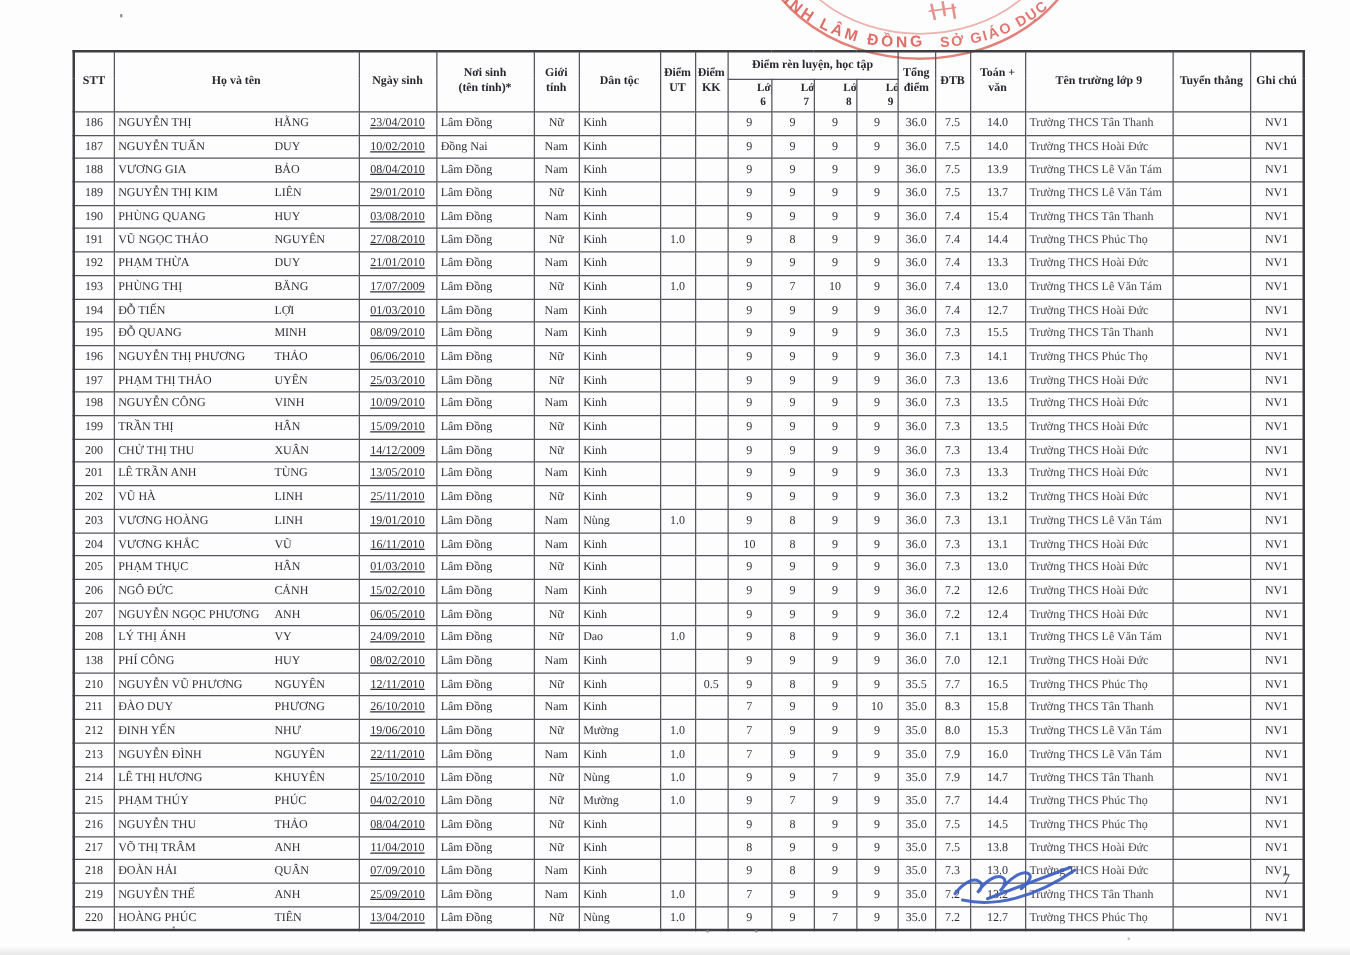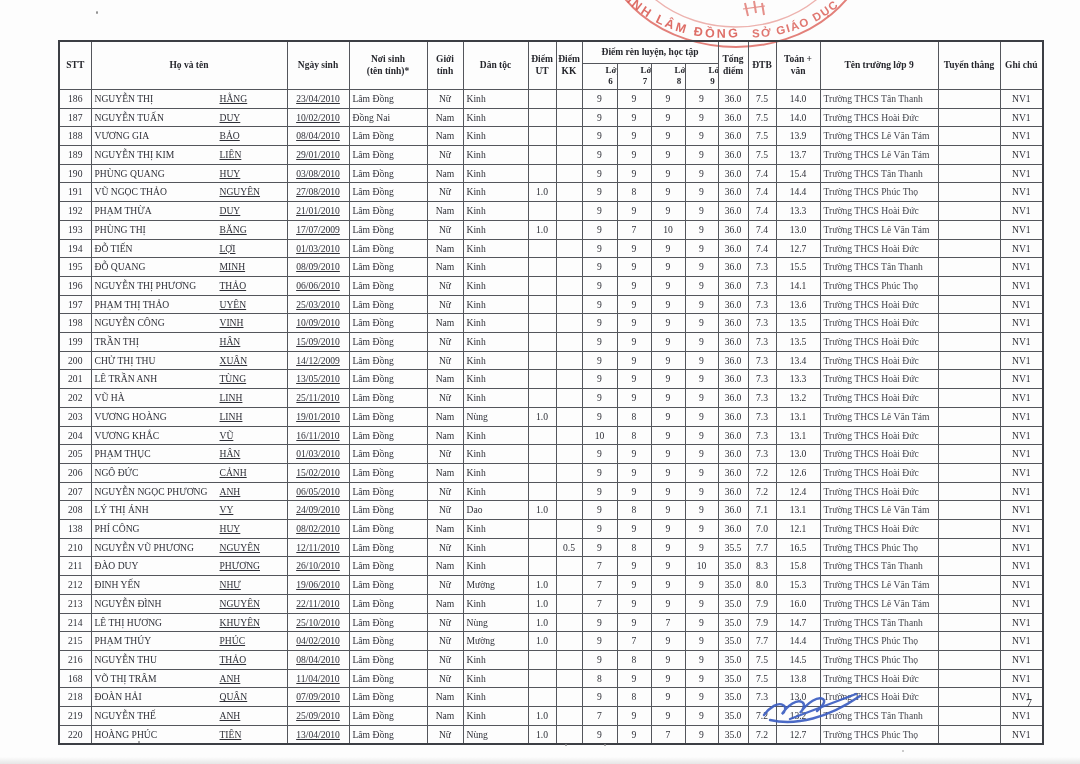--- a/index.html
+++ b/index.html
@@ -21,21 +21,21 @@
   .roster thead tr.main-hd{height:22px;}
   .roster thead tr.sub-hd{height:15px;}
   .roster thead tr.sub-hd th{font-size:9px;padding-left:23px;}
   .roster tbody td{
     height:17.7px;font-size:9.6px;line-height:17.7px;padding:0 3px;
   }
   td.c-center{text-align:center;padding:0 1px;}
   td.c-left{text-align:left;}
   td.c-date{font-size:9.3px;text-decoration:underline;}
   td.c-name{position:relative;font-size:9.4px;}
-  td.c-name .n2{position:absolute;left:128px;top:0;text-decoration:underline;}
+  td.c-name .n2{position:absolute;left:128px;top:0;}
   td.c-school{font-size:9.2px;color:#45464e;}
 
   
   .stamp{position:absolute;left:596px;top:0;width:290px;height:58px;pointer-events:none;}
 
   
   .signature{position:absolute;left:756px;top:687px;width:118px;height:42px;}
 
   
   .page-number{position:absolute;left:1026px;top:696px;font-size:12px;color:#33343a;}
@@ -737,21 +737,21 @@
           <td class="c-center">9</td>
           <td class="c-center">9</td>
           <td class="c-center">35.0</td>
           <td class="c-center">7.5</td>
           <td class="c-center">14.5</td>
           <td class="c-left c-school">Trường THCS Phúc Thọ</td>
           <td class="c-center"></td>
           <td class="c-center">NV1</td>
         </tr>
         <tr>
-          <td class="c-center">168</td>
+          <td class="c-center">217</td>
           <td class="c-name"><span class="n1">VÕ THỊ TRÂM</span><span class="n2">ANH</span></td>
           <td class="c-center c-date">11/04/2010</td>
           <td class="c-left">Lâm Đồng</td>
           <td class="c-center">Nữ</td>
           <td class="c-left">Kinh</td>
           <td class="c-center"></td>
           <td class="c-center"></td>
           <td class="c-center">8</td>
           <td class="c-center">9</td>
           <td class="c-center">9</td>

